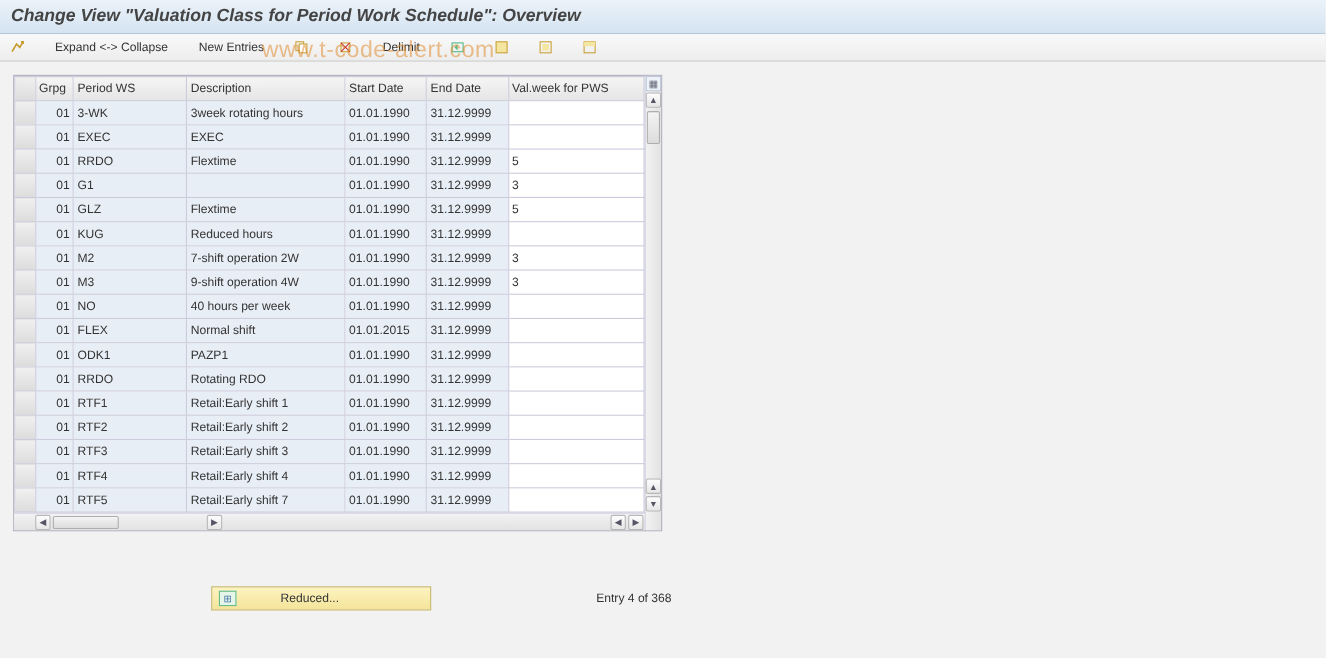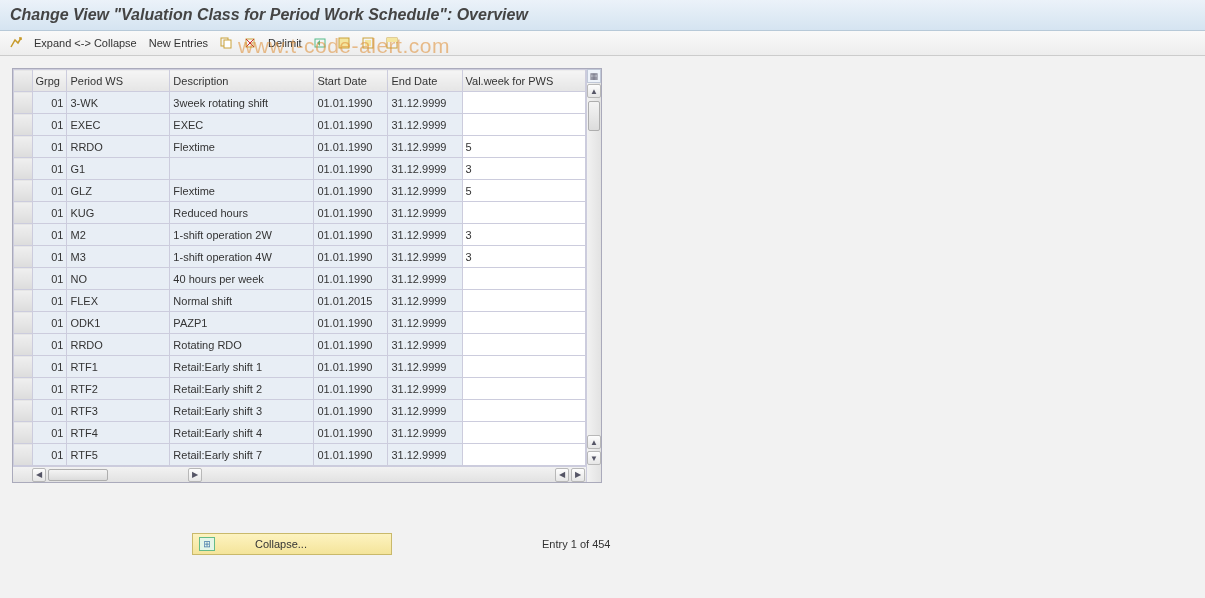--- a/index.html
+++ b/index.html
@@ -24,21 +24,21 @@
     font-weight: bold;
     font-style: italic;
     color: #444;
   }
   .toolbar {
     background: linear-gradient(#f9f9f9, #ededed);
     border-bottom: 1px solid #ccc;
     padding: 4px 8px;
     display: flex;
     align-items: center;
-    gap: 8px;
+    gap: 24px;
     position: relative;
   }
   .tb-icon {
     width: 16px;
     height: 16px;
     display: inline-flex;
     align-items: center;
     justify-content: center;
     cursor: pointer;
     border: 1px solid transparent;
@@ -251,21 +251,21 @@
             <th>Start Date</th>
             <th>End Date</th>
             <th>Val.week for PWS</th>
           </tr>
         </thead>
         <tbody id="tbody">
             <tr>
               <td class="row-sel"></td>
               <td class="readonly" style="text-align:right">01</td>
               <td class="readonly">3-WK</td>
-              <td class="readonly">3week rotating shift</td>
+              <td class="readonly">3week rotating hours</td>
               <td class="readonly">01.01.1990</td>
               <td class="readonly">31.12.9999</td>
               <td class="editable"></td>
             </tr>
             <tr>
               <td class="row-sel"></td>
               <td class="readonly" style="text-align:right">01</td>
               <td class="readonly">EXEC</td>
               <td class="readonly">EXEC</td>
               <td class="readonly">01.01.1990</td>
@@ -305,30 +305,30 @@
               <td class="readonly">KUG</td>
               <td class="readonly">Reduced hours</td>
               <td class="readonly">01.01.1990</td>
               <td class="readonly">31.12.9999</td>
               <td class="editable"></td>
             </tr>
             <tr>
               <td class="row-sel"></td>
               <td class="readonly" style="text-align:right">01</td>
               <td class="readonly">M2</td>
-              <td class="readonly">1-shift operation 2W</td>
+              <td class="readonly">7-shift operation 2W</td>
               <td class="readonly">01.01.1990</td>
               <td class="readonly">31.12.9999</td>
               <td class="editable">3</td>
             </tr>
             <tr>
               <td class="row-sel"></td>
               <td class="readonly" style="text-align:right">01</td>
               <td class="readonly">M3</td>
-              <td class="readonly">1-shift operation 4W</td>
+              <td class="readonly">9-shift operation 4W</td>
               <td class="readonly">01.01.1990</td>
               <td class="readonly">31.12.9999</td>
               <td class="editable">3</td>
             </tr>
             <tr>
               <td class="row-sel"></td>
               <td class="readonly" style="text-align:right">01</td>
               <td class="readonly">NO</td>
               <td class="readonly">40 hours per week</td>
               <td class="readonly">01.01.1990</td>
@@ -428,17 +428,17 @@
         <div class="vs-thumb"></div>
       </div>
       <div class="vs-btn" style="margin-bottom:1px">▲</div>
       <div class="vs-btn" style="margin-bottom:17px">▼</div>
     </div>
   </div>
 
   <div class="footer-area">
     <div class="position-btn">
       <span class="ico">⊞</span>
-      <span>Collapse...</span>
+      <span>Reduced...</span>
     </div>
-    <span class="entry-text">Entry 1 of 454</span>
+    <span class="entry-text">Entry 4 of 368</span>
   </div>
 </div>
 
 </body></html>

